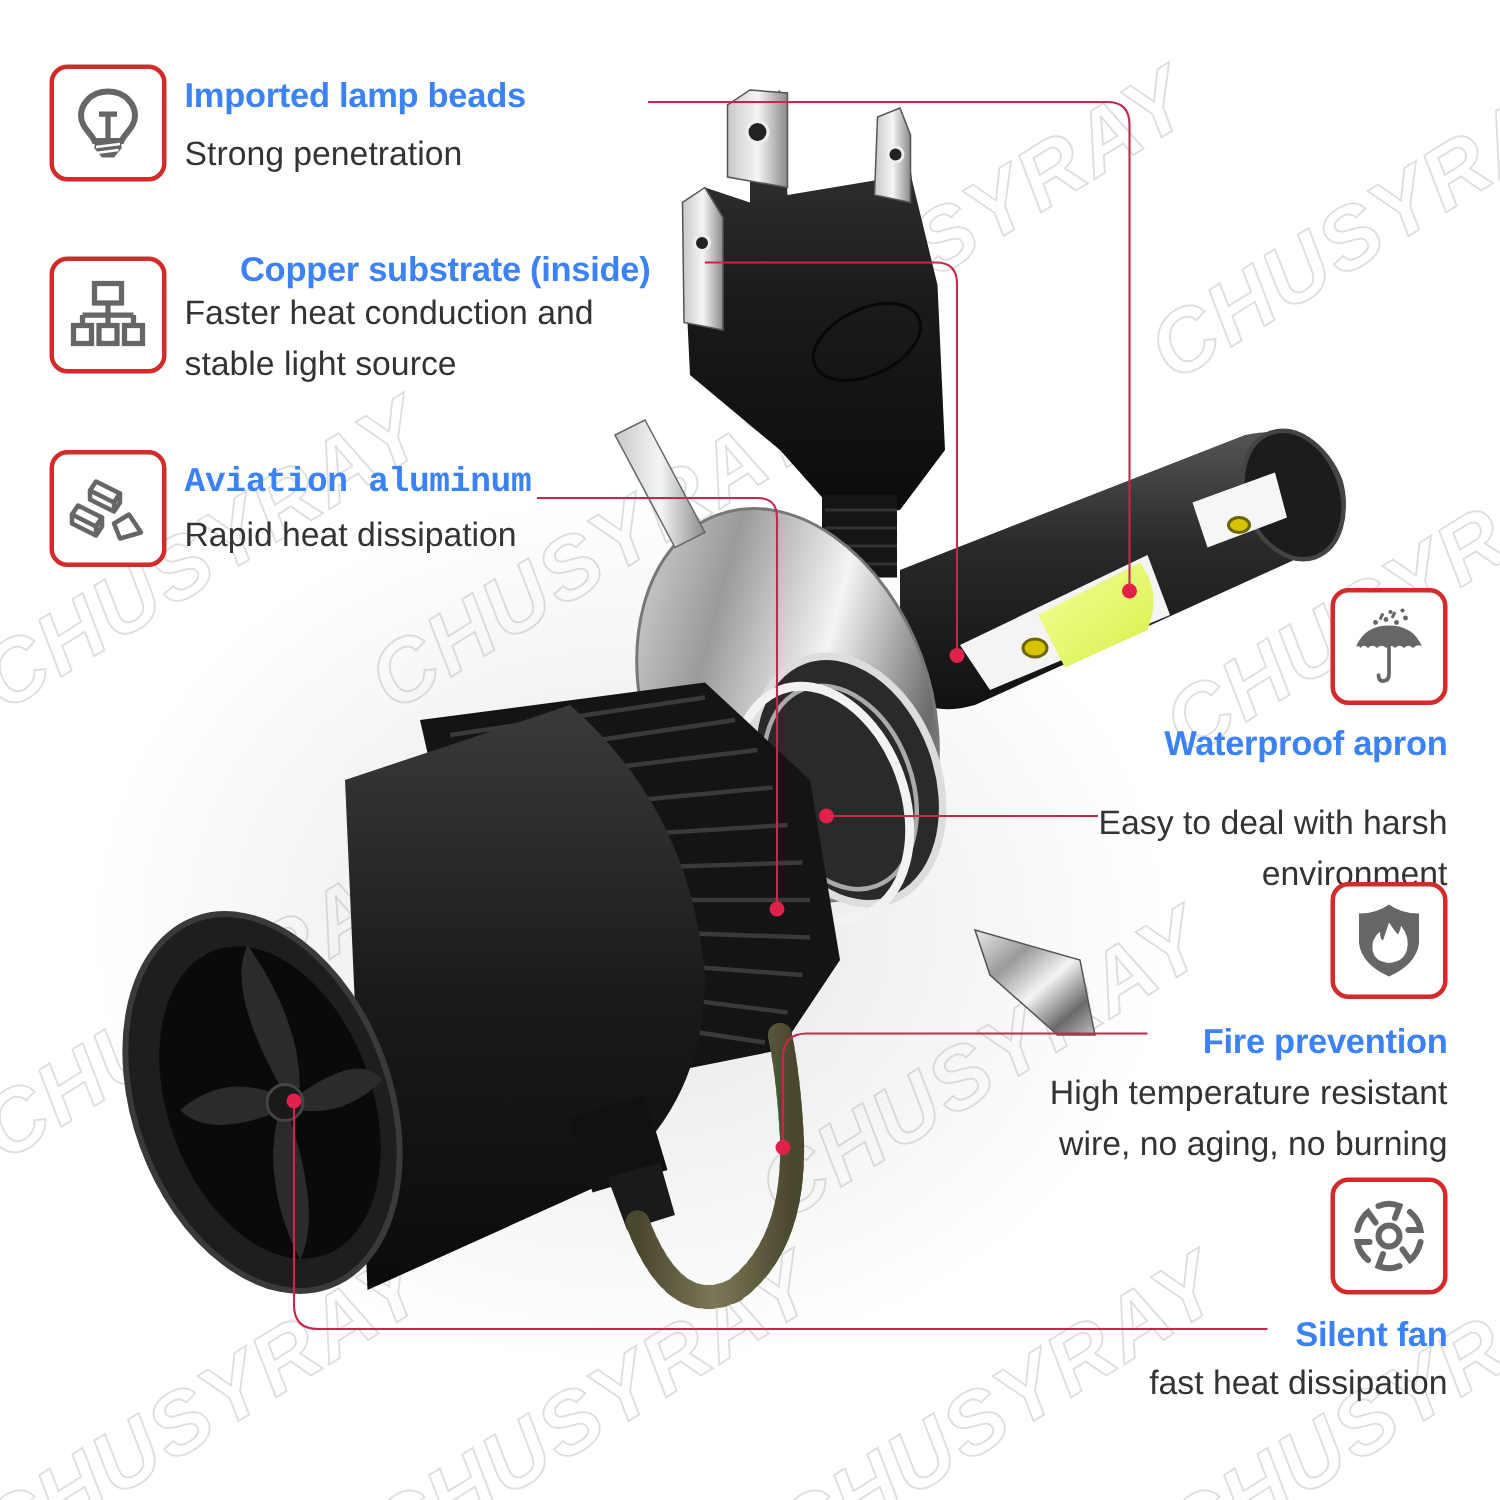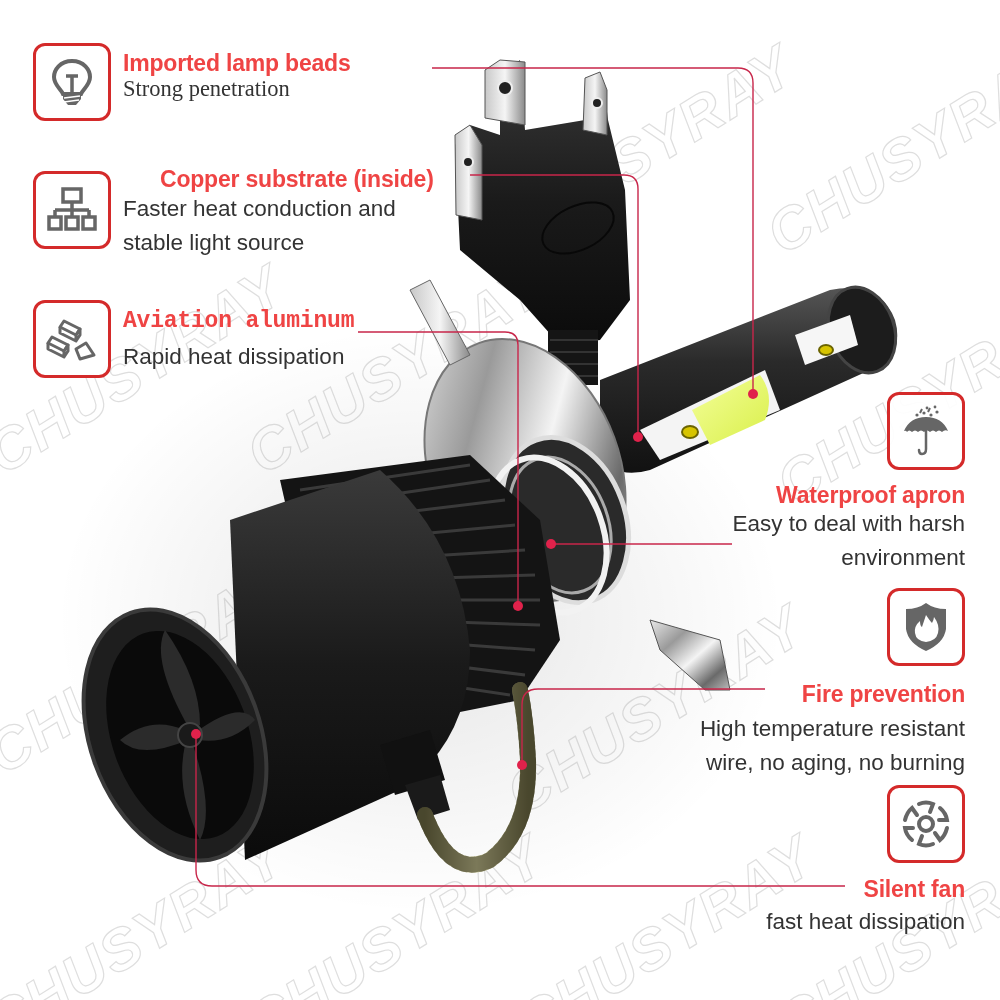--- a/index.html
+++ b/index.html
@@ -20,21 +20,21 @@
     -webkit-text-stroke: 1.2px rgba(160,160,160,0.35);
     transform: rotate(-32deg); transform-origin: left bottom; white-space: nowrap;
   }
   .icon-box {
     position: absolute; width: 72px; height: 72px; border: 3px solid #d42a2a;
     border-radius: 12px; background: rgba(255,255,255,0.92);
     display: flex; align-items: center; justify-content: center; box-sizing: content-box;
   }
   .icon-box svg { width: 52px; height: 52px; }
   .feat-title {
-    position: absolute; color: #ef4444; font-weight: bold; font-size: 23px; white-space: nowrap;
+    position: absolute; color: #3b82f6; font-weight: bold; font-size: 23px; white-space: nowrap;
     letter-spacing: -0.2px;
   }
   .feat-desc {
     position: absolute; color: #333333; font-size: 22.5px; line-height: 34px; white-space: nowrap;
   }
   .right { text-align: right; }
   .desc-line { display: block; }
 </style>
 </head>
 <body>
@@ -178,21 +178,21 @@
 
   <div class="icon-box" style="left:33px; top:43px;">
     <svg viewBox="0 0 52 52">
       <path d="M26 5 C14 5 8 14 8 21 C8 29 15 33 17 38 L35 38 C37 33 44 29 44 21 C44 14 38 5 26 5 Z" fill="none" stroke="#666" stroke-width="4"></path>
       <path d="M20 20 H32 M26 20 V36" stroke="#666" stroke-width="3.5"></path>
       <path d="M17 39 H35 V43 L30 49 H22 L17 43 Z" fill="#666"></path>
       <path d="M18 42 L34 40 M18 46 L33 44" stroke="#fff" stroke-width="1.6"></path>
     </svg>
   </div>
   <div class="feat-title" style="left:123px; top:50px;">Imported lamp beads</div>
-  <div class="feat-desc" style="left:123px; top:72px;font-family:Liberation Serif, serif;">
+  <div class="feat-desc" style="left:123px; top:86px;">
     <span class="desc-line">Strong penetration</span>
   </div>
 
   <div class="icon-box" style="left:33px; top:171px;">
     <svg viewBox="0 0 52 52">
       <rect x="17" y="5" width="18" height="13" fill="none" stroke="#666" stroke-width="3.5"></rect>
       <path d="M26 18 V26 M9 26 H43 M9 26 V33 M26 26 V33 M43 26 V33" stroke="#666" stroke-width="3.5" fill="none"></path>
       <rect x="3" y="33" width="12" height="12" fill="none" stroke="#666" stroke-width="3.5"></rect>
       <rect x="20" y="33" width="12" height="12" fill="none" stroke="#666" stroke-width="3.5"></rect>
       <rect x="37" y="33" width="12" height="12" fill="none" stroke="#666" stroke-width="3.5"></rect>
@@ -229,21 +229,21 @@
           <circle cx="31" cy="10" r="1.6"></circle>
         <circle cx="37" cy="7" r="1.6"></circle>
           <circle cx="27" cy="3" r="1.4"></circle>
           <circle cx="35" cy="2" r="1.4"></circle>
         <path d="M4 26 Q10 12 26 12 Q42 12 48 26 Q45 24 42 27 Q39 24 36 27 Q33 24 30 27 Q27 24 24 27 Q21 24 18 27 Q15 24 12 27 Q9 24 7 27 Q6 25 4 26 Z"></path>
       </g>
       <path d="M26 26 V44 Q26 49 22 49 Q19 49 19 45" fill="none" stroke="#666" stroke-width="2.5" stroke-linecap="round"></path>
     </svg>
   </div>
   <div class="feat-title right" style="right:35px; top:482px;">Waterproof apron</div>
-  <div class="feat-desc right" style="right:35px; top:507px;">
+  <div class="feat-desc right" style="right:35px; top:532px;">
     <span class="desc-line">Easy to deal with harsh</span>
     <span class="desc-line">environment</span>
   </div>
 
   <div class="icon-box" style="left:887px; top:588px;">
     <svg viewBox="0 0 52 52">
       <path d="M26 2 Q34 8 46 8 L46 28 Q44 42 26 50 Q8 42 6 28 L6 8 Q18 8 26 2 Z" fill="#666"></path>
       <path d="M26 14 Q30 20 32 22 Q34 18 34 16 Q40 24 38 32 Q36 40 26 41 Q16 40 15 32 Q14 25 20 20 Q20 25 22 26 Q24 20 26 14 Z" fill="#fff"></path>
     </svg>
   </div>

